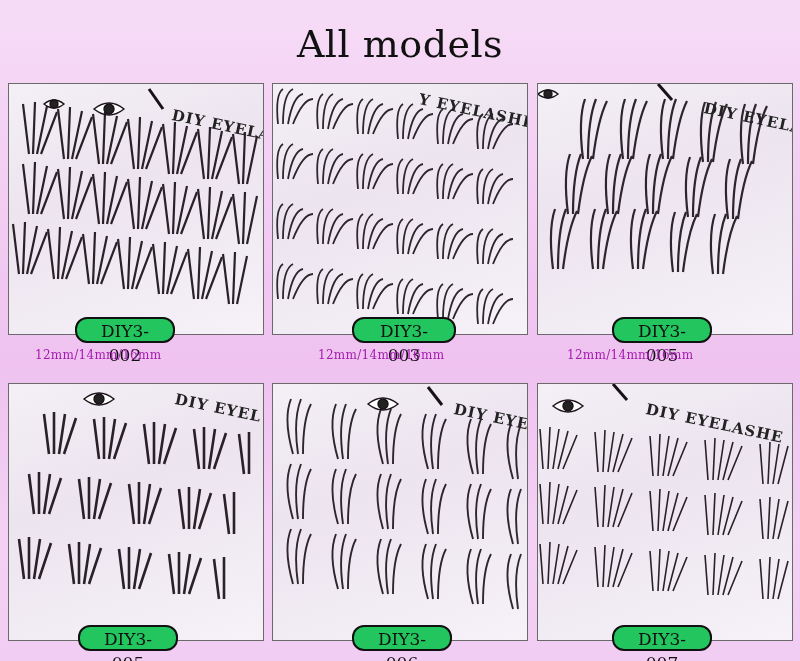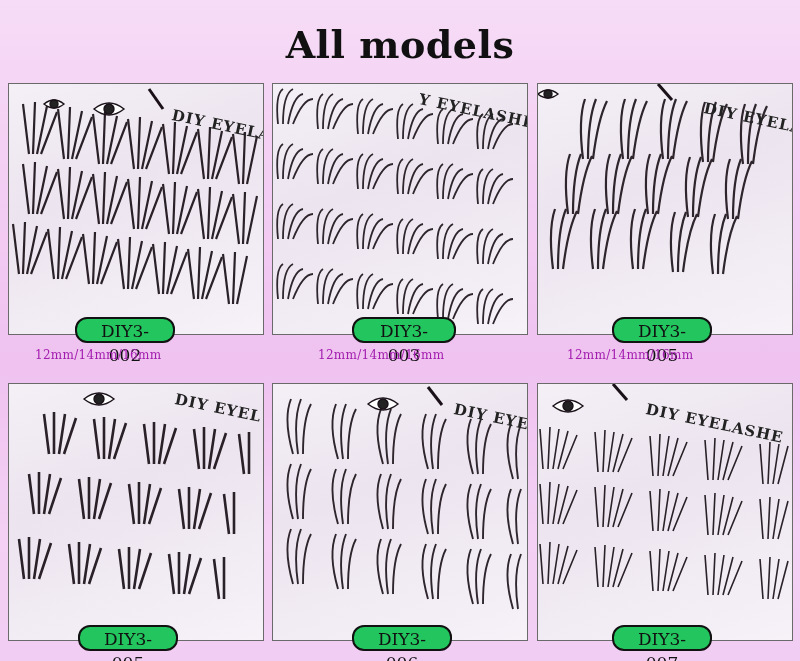--- a/index.html
+++ b/index.html
@@ -1,19 +1,19 @@
 <!DOCTYPE html>
 <html><head>
 <meta charset="utf-8">
 <style>
   html,body{margin:0;padding:0;}
   body{width:800px;height:661px;overflow:hidden;position:relative;
     background:linear-gradient(180deg,#f6dcf6 0%,#f3cdf3 30%,#efc2ef 55%,#f3d0f4 80%,#f2cdf3 100%);
     font-family:"DejaVu Serif","Liberation Serif",serif;}
-  .title{position:absolute;left:0;top:22px;width:800px;text-align:center;font-size:38px;font-weight:bold;color:#111;letter-spacing:0.5px;}
+  .title{position:absolute;left:0;top:22px;width:800px;text-align:center;font-size:38px;font-weight:normal;color:#111;letter-spacing:0.5px;}
   .panel{position:absolute;width:256px;height:252px;border:1px solid #6a6a6a;box-sizing:border-box;overflow:hidden;
     background:linear-gradient(160deg,#f4f0f6 0%,#ece4ef 40%,#f6f2f8 100%);}
   .panel svg{position:absolute;left:0;top:0;}
   .label{position:absolute;height:26px;line-height:24px;padding:0 10px;border:2px solid #111;border-radius:12px;background:#22c55e;
     font-size:17px;color:#111;box-sizing:border-box;text-align:center;}
   .size{position:absolute;font-size:12px;color:#a21caf;letter-spacing:0.3px;}
   .brand{position:absolute;font-family:"DejaVu Serif",serif;font-weight:bold;font-size:15px;color:#222;transform:rotate(12deg);transform-origin:left top;white-space:nowrap;letter-spacing:1px;}
 </style>
 </head>
 <body>

